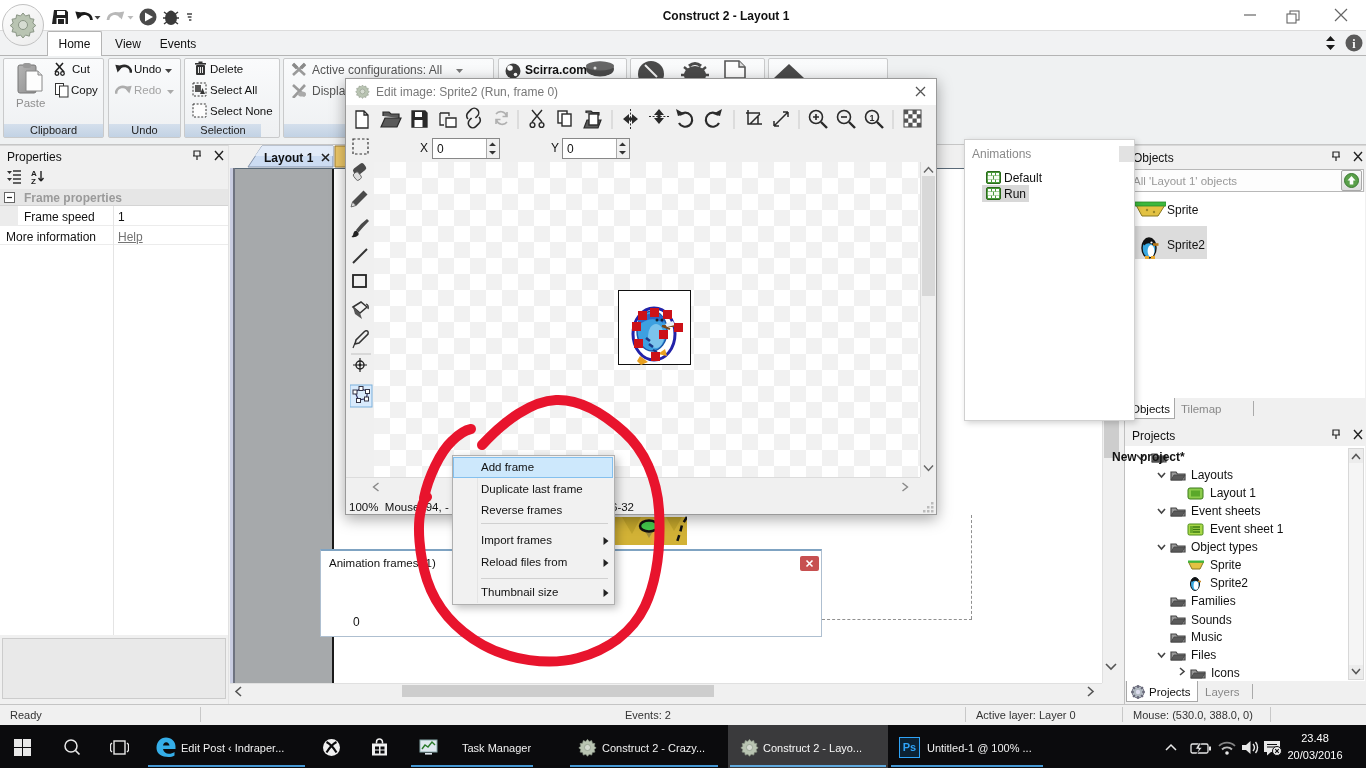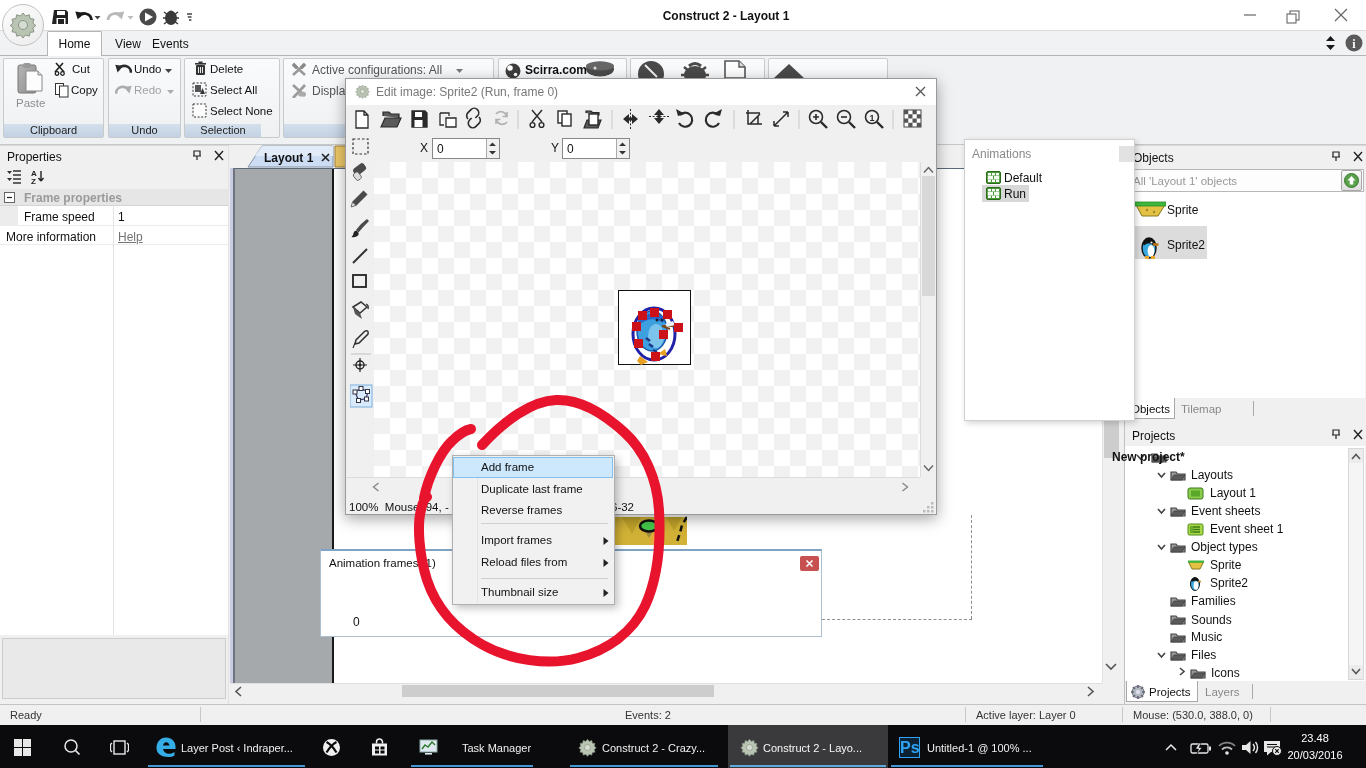--- a/index.html
+++ b/index.html
@@ -34,21 +34,21 @@
 <ellipse cx="119" cy="10" rx="6" ry="7" fill="#3a3a3a"></ellipse>
     <circle cx="119" cy="5" r="2.5" fill="#3a3a3a"></circle>
 <path d="M112 4 l4 3 M126 4 l-4 3 M111 10 h4 M127 10 h-4 M112 16 l4 -3 M126 16 l-4 -3" stroke="#3a3a3a" stroke-width="1.4"></path>
 <path d="M135 6 h5 M135.8 9 l3.7 0 M137 12 l2.4 -0" stroke="#444" stroke-width="1.3"></path>
 </svg>
 
 <div class="a" style="left:0;top:30px;width:1366px;height:26px;background:#f1f2f3;border-top:1px solid #dcdcdc;border-bottom:1px solid #b4b4b4"></div>
 <div class="a" style="left:47px;top:31px;width:55px;height:25px;background:#fff;border:1px solid #b4b4b4;border-bottom:none;border-radius:2px 2px 0 0"></div>
 <div class="a t12" style="left:47px;top:37px;width:55px;text-align:center">Home</div>
 <div class="a t12" style="left:110px;top:37px;width:36px;text-align:center">View</div>
-<div class="a t12" style="left:152px;top:37px;width:52px;text-align:left">Events</div>
+<div class="a t12" style="left:152px;top:37px;width:52px;text-align:center">Events</div>
 <svg class="a" style="left:1324px;top:34px" width="40" height="18" viewBox="0 0 40 18">
 <path d="M2 7 l4.5 -5 l4.5 5 z M2 11 l4.5 5 l4.5 -5 z" fill="#1a1a1a"></path>
 <circle cx="30" cy="9" r="8.5" fill="#5a5a5a"></circle>
     <text x="30" y="13.5" font-size="12" font-weight="bold" fill="#fff" text-anchor="middle" font-family="Liberation Serif">i</text>
 </svg>
 
 <div class="a" style="left:2px;top:4px;width:42px;height:42px;border-radius:50%;background:linear-gradient(145deg,#fdfdfd,#ececec);border:1px solid #c2c2c2;z-index:5"></div>
 <svg class="a" style="left:9px;top:11px;z-index:6" width="28" height="28" viewBox="0 0 28 28">
 <path d="M14 2 l2.5 3 l3.8 -1.2 l.8 3.8 l3.9 .6 l-1.2 3.8 l3 2.5 l-3 2.5 l1.2 3.8 l-3.9 .6 l-.8 3.8 l-3.8 -1.2 l-2.5 3 l-2.5 -3 l-3.8 1.2 l-.8 -3.8 l-3.9 -.6 l1.2 -3.8 l-3 -2.5 l3 -2.5 l-1.2 -3.8 l3.9 -.6 l.8 -3.8 l3.8 1.2 z" fill="#b9c4b2" stroke="#8a9585" stroke-width="1"></path>
 <circle cx="14" cy="14" r="4.5" fill="#d6dcd2" stroke="#8a9585"></circle>
@@ -680,21 +680,21 @@
     <path d="M12.5 12.5 l4 4" stroke="#e8e8e8" stroke-width="1.7"></path>
   </svg>
 <svg class="a" style="left:110px;top:740px;z-index:31" width="19" height="15">
     <rect x="4" y="1" width="11" height="13" fill="none" stroke="#e8e8e8" stroke-width="1.4"></rect>
     <path d="M2 3 l-1.5 1.5 v6 l1.5 1.5 M17 3 l1.5 1.5 v6 l-1.5 1.5" stroke="#e8e8e8" stroke-width="1.3" fill="none"></path>
   </svg>
 
 <svg class="a" style="left:155px;top:736px;z-index:31" width="22" height="22" viewBox="0 0 22 22">
     <path d="M1.5 12 C1.5 6 5.5 1.5 11 1.5 C16.5 1.5 20.5 5.5 20.5 10.5 L20.5 13 L8 13 C8.5 16 11 17.8 14 17.8 C16 17.8 18 17.2 19.5 16 L19.5 19.5 C17.8 20.6 15.5 21 13.5 21 C7 21 1.5 18 1.5 12 Z M8 9.5 L14.5 9.5 C14.2 7.5 13 6.2 11.2 6.2 C9.4 6.2 8.3 7.7 8 9.5 Z" fill="#35aee8"></path>
   </svg>
-<div class="a t11" style="left:181px;top:742px;color:#f0f0f0;z-index:31">Layer Post ‹ Indraper...</div>
+<div class="a t11" style="left:181px;top:742px;color:#f0f0f0;z-index:31">Edit Post ‹ Indraper...</div>
 <div class="a" style="left:148px;top:765px;width:157px;height:2px;background:#4597d3;z-index:31"></div>
 
 <svg class="a" style="left:322px;top:738px;z-index:31" width="19" height="19">
     <circle cx="9.5" cy="9.5" r="8.5" fill="#f0f0f0"></circle>
     <path d="M4.5 4 q5 2.5 10 10.5 M14.5 4 q-5 2.5 -10 10.5" stroke="#0b0b0d" stroke-width="2.2" fill="none"></path>
   </svg>
 
 <svg class="a" style="left:370px;top:738px;z-index:31" width="19" height="19">
     <path d="M2 5.5 h15 v12 h-15 z" fill="#f0f0f0"></path>
     <path d="M6.5 5.5 v-1.5 a3 3 0 0 1 6 0 v1.5" fill="none" stroke="#f0f0f0" stroke-width="1.5"></path>
@@ -722,21 +722,21 @@
 <div class="a" style="left:570px;top:765px;width:148px;height:2px;background:#4597d3;z-index:31"></div>
 
 <div class="a" style="left:728px;top:725px;width:160px;height:43px;background:#3a3a3c;z-index:30"></div>
 <svg class="a" style="left:740px;top:738px;z-index:31" width="19" height="19" viewBox="0 0 28 28">
     <path d="M14 2 l2.5 3 l3.8 -1.2 l.8 3.8 l3.9 .6 l-1.2 3.8 l3 2.5 l-3 2.5 l1.2 3.8 l-3.9 .6 l-.8 3.8 l-3.8 -1.2 l-2.5 3 l-2.5 -3 l-3.8 1.2 l-.8 -3.8 l-3.9 -.6 l1.2 -3.8 l-3 -2.5 l3 -2.5 l-1.2 -3.8 l3.9 -.6 l.8 -3.8 l3.8 1.2 z" fill="#b9c4b2" stroke="#8a9585"></path>
     <circle cx="14" cy="14" r="4.5" fill="#d6dcd2" stroke="#8a9585"></circle>
   </svg>
 <div class="a t11" style="left:763px;top:742px;color:#f8f8f8;z-index:31">Construct 2 - Layo...</div>
 <div class="a" style="left:730px;top:765px;width:156px;height:2px;background:#5fa8dc;z-index:31"></div>
 
-<div class="a" style="left:899px;top:737px;width:21px;height:21px;background:#0c2233;border:1.5px solid #2fa3f7;z-index:31;color:#2fa3f7;font-size:16px;font-weight:bold;text-align:center;line-height:19px">Ps</div>
+<div class="a" style="left:899px;top:737px;width:21px;height:21px;background:#0c2233;border:1.5px solid #2fa3f7;z-index:31;color:#2fa3f7;font-size:11px;font-weight:bold;text-align:center;line-height:19px">Ps</div>
 <div class="a t11" style="left:927px;top:742px;color:#f0f0f0;z-index:31">Untitled-1 @ 100% ...</div>
 <div class="a" style="left:891px;top:765px;width:152px;height:2px;background:#4597d3;z-index:31"></div>
 
 <svg class="a" style="left:1164px;top:742px;z-index:31" width="14" height="11">
     <path d="M2 8 l5 -5 l5 5" fill="none" stroke="#e8e8e8" stroke-width="1.5"></path>
   </svg>
 <svg class="a" style="left:1190px;top:742px;z-index:31" width="22" height="12">
     <rect x="1" y="2" width="17" height="9" rx="1.5" fill="none" stroke="#e8e8e8" stroke-width="1.3"></rect>
     <rect x="19" y="4.5" width="2" height="4" fill="#e8e8e8"></rect>
     <path d="M9 1 l-3.5 6 h3 l-1.5 5 l5 -6.5 h-3 l2 -4.5 z" fill="#e8e8e8" stroke="#0b0b0d" stroke-width="0.6"></path>

